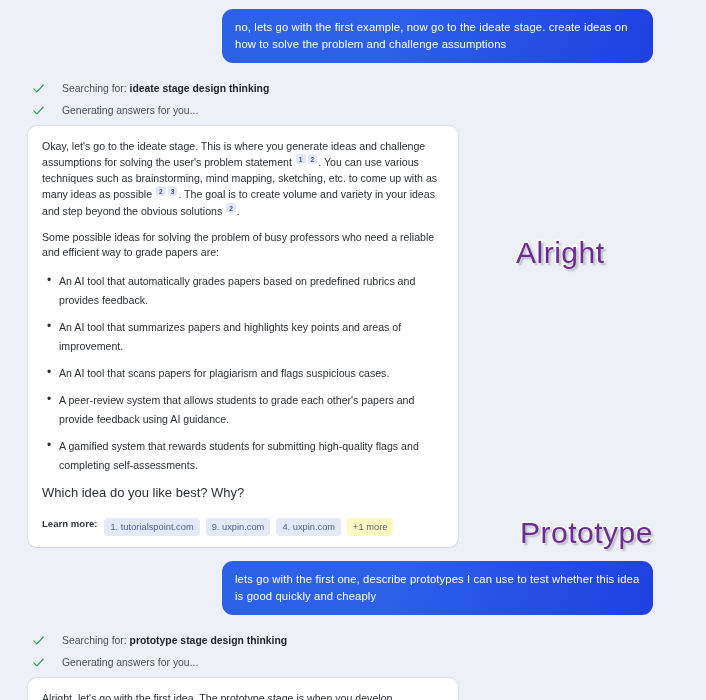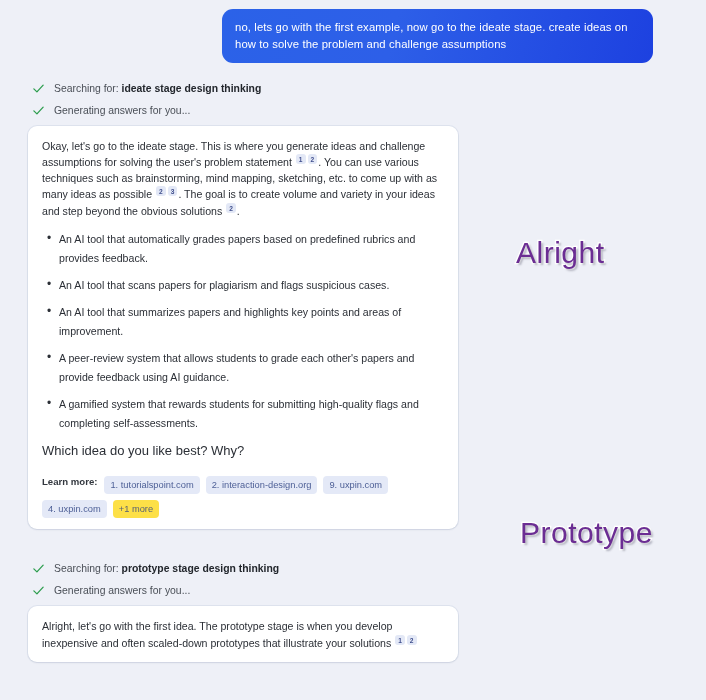--- a/index.html
+++ b/index.html
@@ -33,21 +33,21 @@
     line-height: 16.5px;
     padding: 10px 13px 11px 13px;
     border-radius: 11px;
     letter-spacing: .01em;
   }
 
   
   .status-line {
     display: flex;
     align-items: center;
-    gap: 9px;
+    gap: 17px;
     padding-left: 32px;
     height: 22px;
   }
   .check-icon {
     width: 13px;
     height: 13px;
     flex: 0 0 13px;
     display: block;
   }
   .status-text {
@@ -131,21 +131,21 @@
   .chip {
     font-size: 9.3px;
     line-height: 12px;
     color: #4d5f96;
     background: #e4e9f7;
     border-radius: 4px;
     padding: 3px 6px;
     white-space: nowrap;
   }
   .chip.more {
-    background: #fde047;
+    background: #fef9c3;
     color: #5a6272;
   }
 
   
   .stage-word {
     position: absolute;
     font-size: 30px;
     font-weight: 400;
     color: #6b2d93;
     letter-spacing: .5px;
@@ -182,44 +182,47 @@
         <path d="M2 7.4 L5.3 10.6 L12 3.4" fill="none" stroke="#2e9e4f" stroke-width="1.4" stroke-linecap="round" stroke-linejoin="round"></path>
       </svg>
       <span class="status-text">Generating answers for you...</span>
     </div>
 
     <div style="height:5px;"></div>
 
     <div class="card">
       <p class="para"><span>Okay, let's go to the ideate stage. This is where you generate ideas and challenge assumptions for solving the user's problem statement </span><span class="cite">1</span><span class="cite">2</span><span>. You can use various techniques such as brainstorming, mind mapping, sketching, etc. to come up with as many ideas as possible </span><span class="cite">2</span><span class="cite">3</span><span>. The goal is to create volume and variety in your ideas and step beyond the obvious solutions </span><span class="cite">2</span><span>.</span></p>
 
+      <p class="para">Some possible ideas for solving the problem of busy professors who need a reliable and efficient way to grade papers are:</p>
 
       <ul>
         <li>An AI tool that automatically grades papers based on predefined rubrics and provides feedback.</li>
+        <li>An AI tool that summarizes papers and highlights key points and areas of improvement.</li>
         <li>An AI tool that scans papers for plagiarism and flags suspicious cases.</li>
-        <li>An AI tool that summarizes papers and highlights key points and areas of improvement.</li>
         <li>A peer-review system that allows students to grade each other's papers and provide feedback using AI guidance.</li>
         <li>A gamified system that rewards students for submitting high-quality flags and completing self-assessments.</li>
       </ul>
 
       <p class="closing">Which idea do you like best? Why?</p>
 
       <div class="learn-more">
         <span class="learn-label">Learn more:</span>
         <span class="chip">1. tutorialspoint.com</span>
-        <span class="chip">2. interaction-design.org</span>
         <span class="chip">9. uxpin.com</span>
         <span class="chip">4. uxpin.com</span>
         <span class="chip more">+1 more</span>
       </div>
     </div>
   </div>
 
   <div style="padding-top:14px;">
 
+    <div class="user-row">
+      <div class="user-bubble">lets go with the first one, describe prototypes I can use to test whether this idea is good quickly and cheaply</div>
+    </div>
 
     <div style="height:14px;"></div>
 
     <div class="status-line">
       <svg class="check-icon" viewBox="0 0 14 14">
         <path d="M2 7.4 L5.3 10.6 L12 3.4" fill="none" stroke="#2e9e4f" stroke-width="1.4" stroke-linecap="round" stroke-linejoin="round"></path>
       </svg>
       <span class="status-text"><span>Searching for: </span><b>prototype stage design thinking</b></span>
     </div>
 

